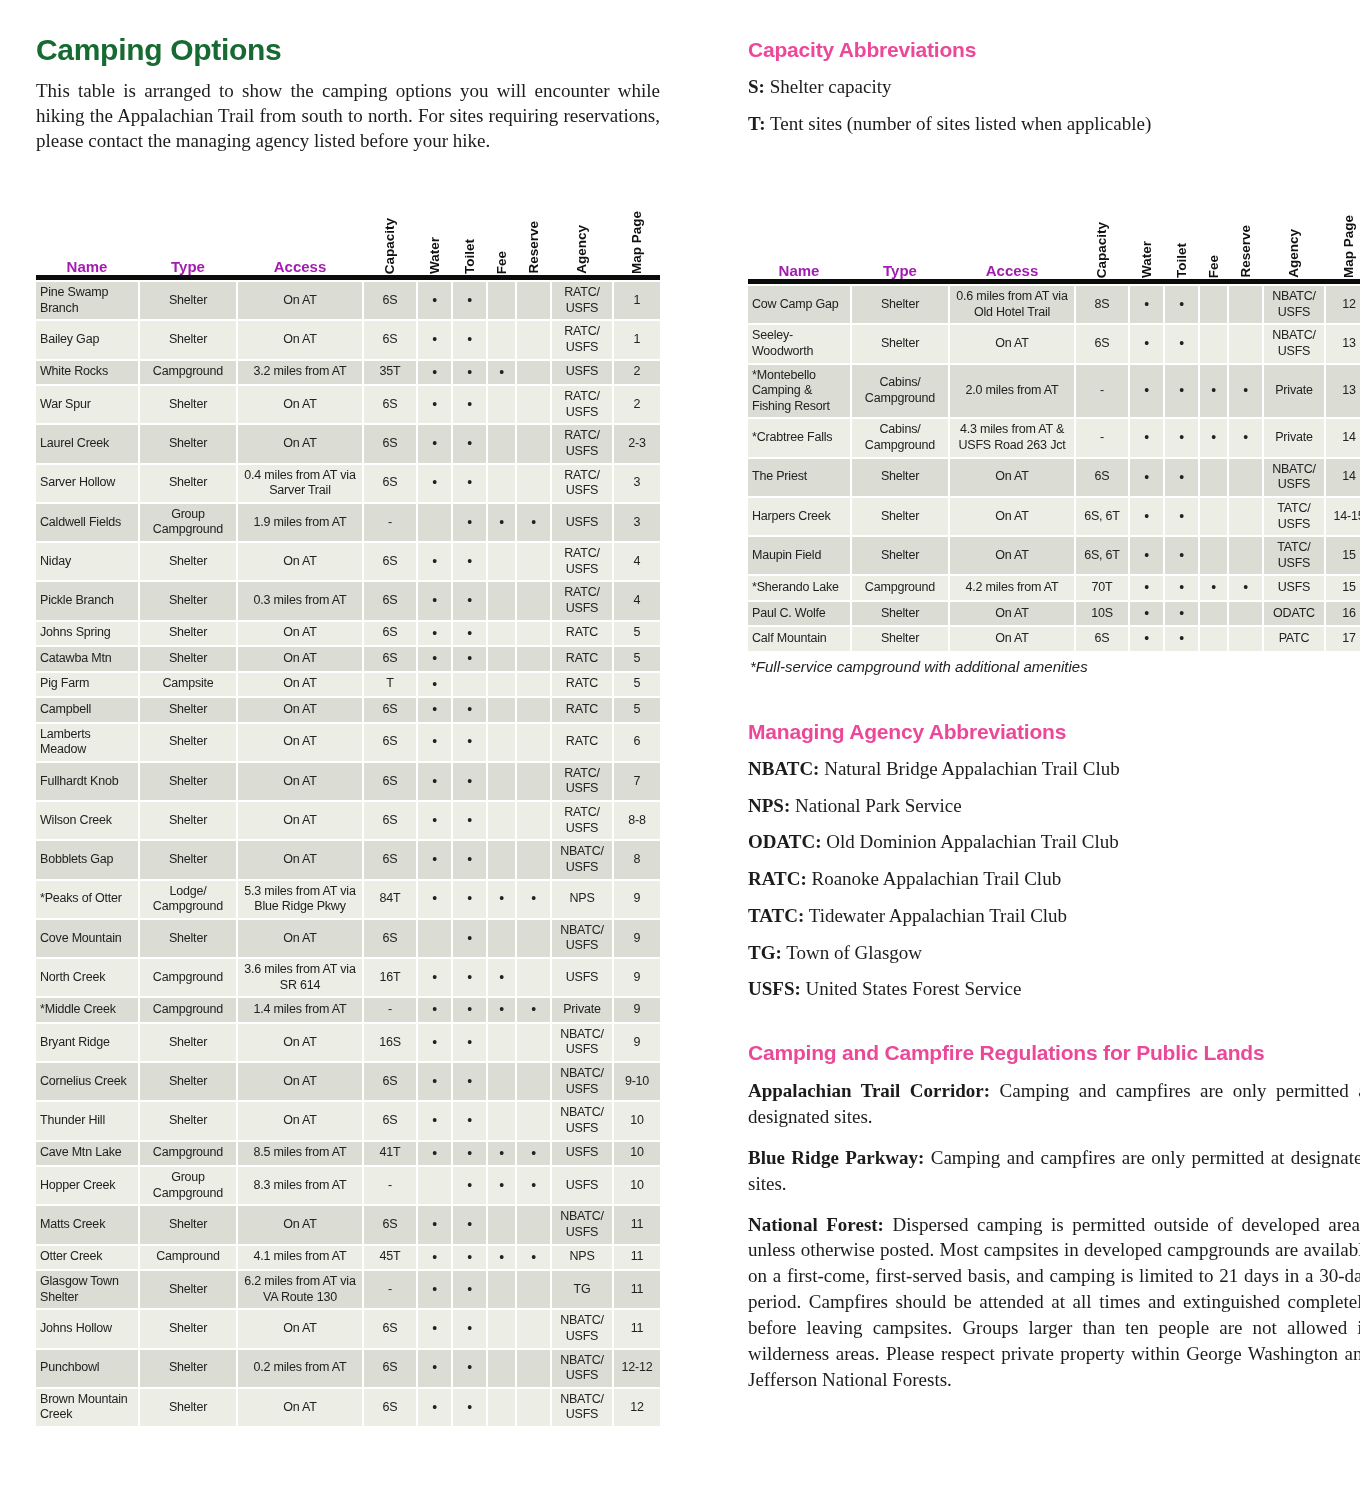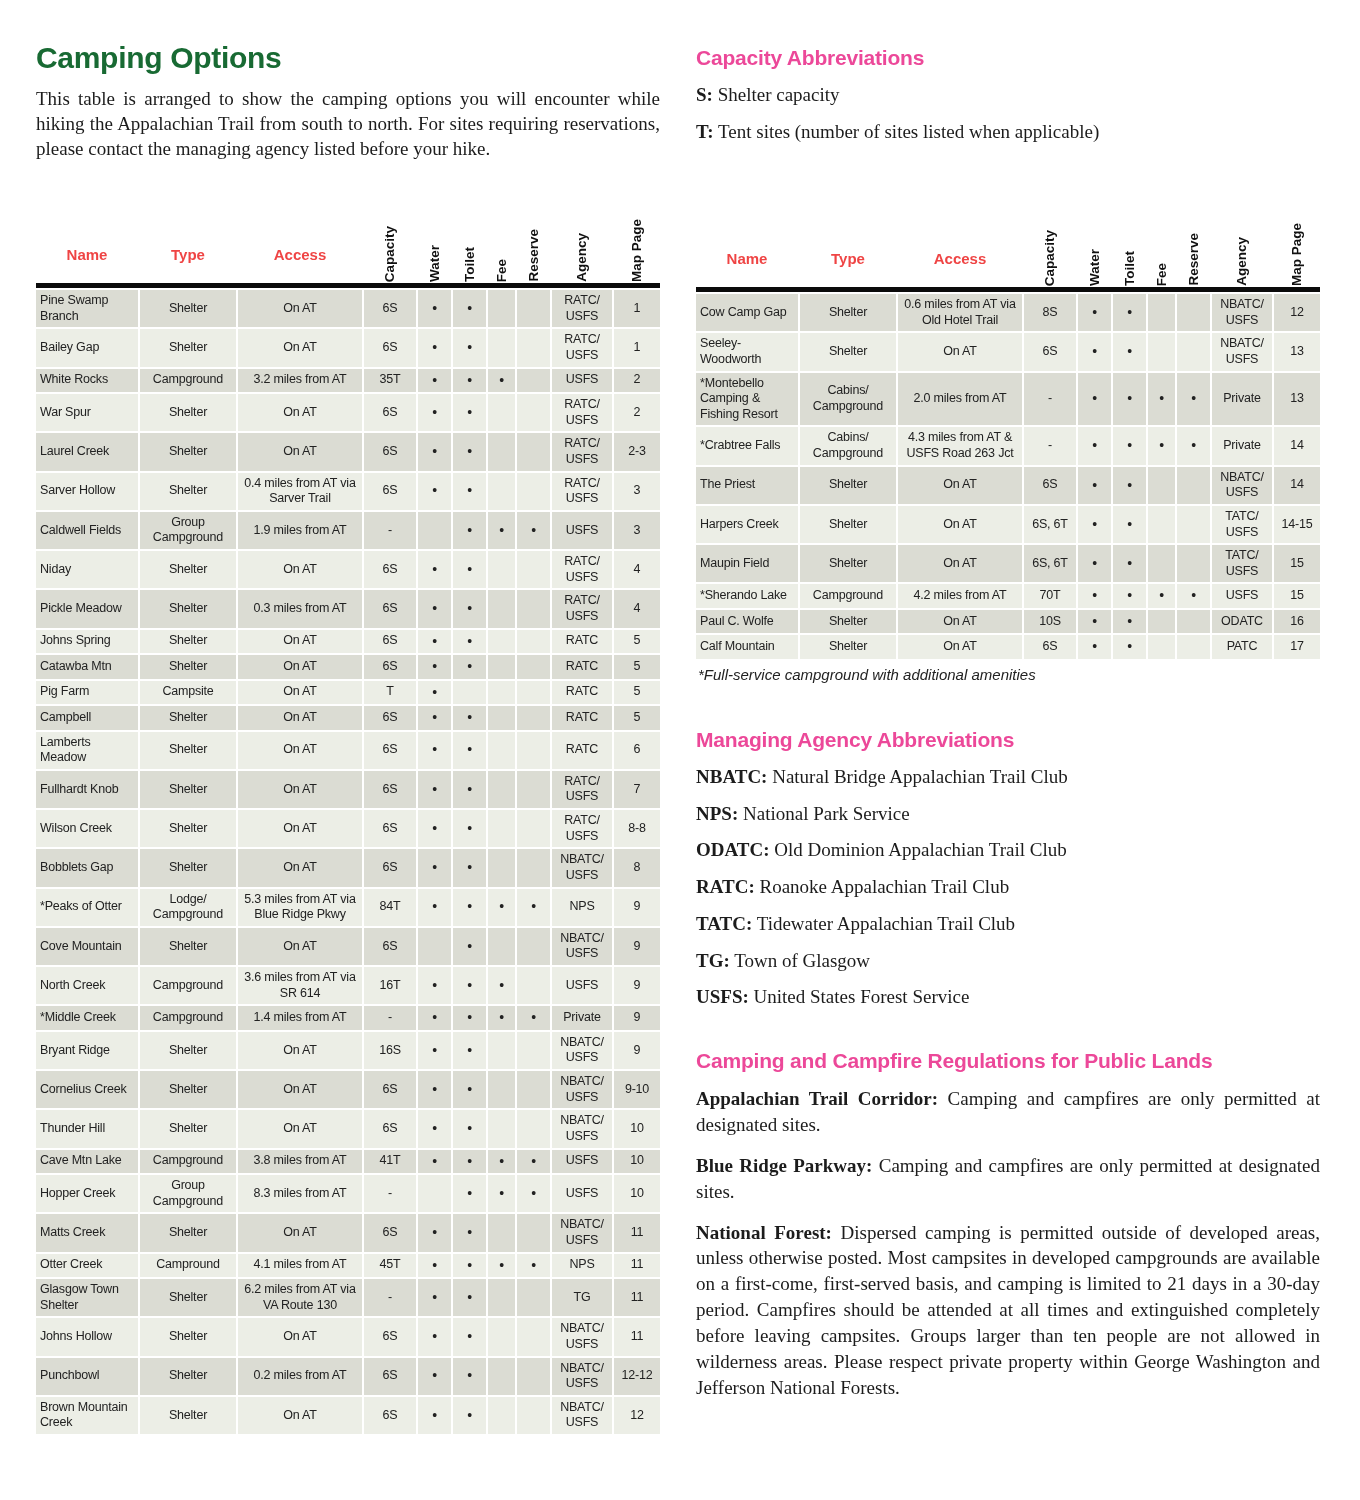--- a/index.html
+++ b/index.html
@@ -6,23 +6,22 @@
   html, body { margin: 0; padding: 0; }
   body {
     width: 1360px; height: 1500px;
     background: #ffffff;
     font-family: "Liberation Serif", serif;
     color: #1c1c1c;
     overflow: hidden;
   }
   .page {
     display: flex;
-    gap: 36px;
+    gap: 88px;
     padding: 34px 0 0 36px;
-    margin-top: 8px;
   }
   .col { width: 624px; flex: 0 0 624px; }
 
   
   .pretable { height: 152px; }
   .page-title {
     font: bold 30px/1.05 "Liberation Sans", sans-serif;
     color: #186a33;
     margin: 0 0 12px 0;
     letter-spacing: -0.3px;
@@ -67,22 +66,22 @@
     display: grid;
     grid-template-columns: var(--cols);
     gap: 2px;
     align-items: end;
     height: 88px;
     width: 624px;
   }
   .h-label {
     font: bold 15px/1 "Liberation Sans", sans-serif;
     text-align: center;
-    padding-bottom: 20px;
-    color: #ef4444;
+    padding-bottom: 0;
+    color: #a21caf;
   }
   .h-rot {
     display: flex;
     justify-content: center;
     align-items: flex-end;
     height: 100%;
   }
   .h-rot span {
     writing-mode: vertical-rl;
     transform: rotate(180deg);
@@ -232,21 +231,21 @@
         <div class="cell light left">Niday</div>
         <div class="cell light">Shelter</div>
         <div class="cell light">On AT</div>
         <div class="cell light">6S</div>
         <div class="cell light dot">•</div>
         <div class="cell light dot">•</div>
         <div class="cell light dot"></div>
         <div class="cell light dot"></div>
         <div class="cell light">RATC/ USFS</div>
         <div class="cell light">4</div>
-        <div class="cell dark left">Pickle Meadow</div>
+        <div class="cell dark left">Pickle Branch</div>
         <div class="cell dark">Shelter</div>
         <div class="cell dark">0.3 miles from AT</div>
         <div class="cell dark">6S</div>
         <div class="cell dark dot">•</div>
         <div class="cell dark dot">•</div>
         <div class="cell dark dot"></div>
         <div class="cell dark dot"></div>
         <div class="cell dark">RATC/ USFS</div>
         <div class="cell dark">4</div>
         <div class="cell light left">Johns Spring</div>
@@ -394,21 +393,21 @@
         <div class="cell light">On AT</div>
         <div class="cell light">6S</div>
         <div class="cell light dot">•</div>
         <div class="cell light dot">•</div>
         <div class="cell light dot"></div>
         <div class="cell light dot"></div>
         <div class="cell light">NBATC/ USFS</div>
         <div class="cell light">10</div>
         <div class="cell dark left">Cave Mtn Lake</div>
         <div class="cell dark">Campground</div>
-        <div class="cell dark">3.8 miles from AT</div>
+        <div class="cell dark">8.5 miles from AT</div>
         <div class="cell dark">41T</div>
         <div class="cell dark dot">•</div>
         <div class="cell dark dot">•</div>
         <div class="cell dark dot">•</div>
         <div class="cell dark dot">•</div>
         <div class="cell dark">USFS</div>
         <div class="cell dark">10</div>
         <div class="cell light left">Hopper Creek</div>
         <div class="cell light">Group Campground</div>
         <div class="cell light">8.3 miles from AT</div>

